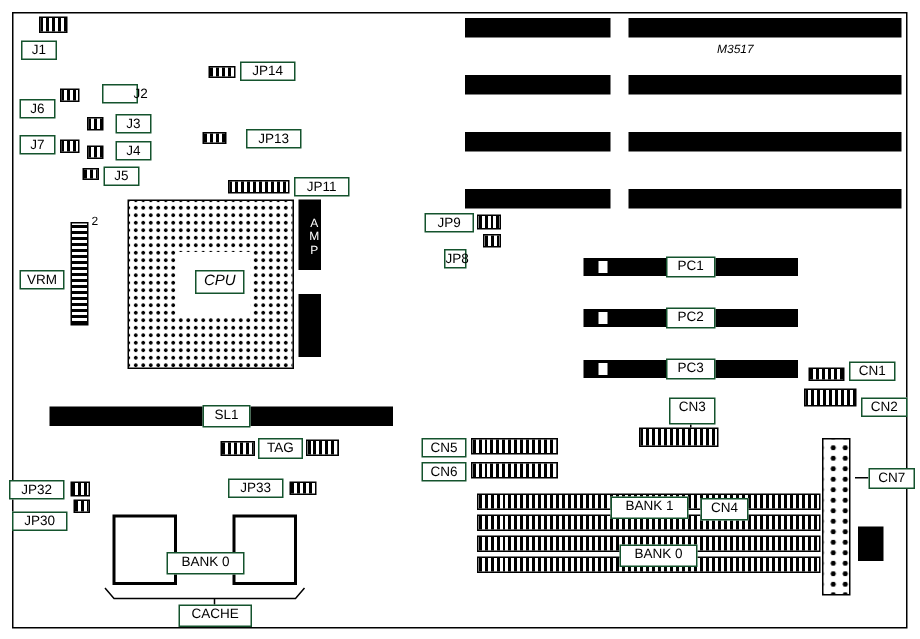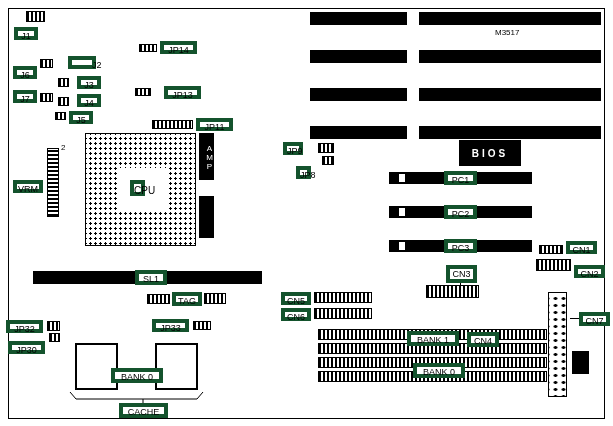--- a/index.html
+++ b/index.html
@@ -1,19 +1,19 @@
 <!DOCTYPE html>
 <html><head>
 <meta charset="utf-8">
 <style>
   html,body{margin:0;padding:0;background:#fff;}
   #page{position:relative;width:613px;height:426px;background:#fff;
         font-family:"Liberation Sans",sans-serif;overflow:hidden;}
   .outline{position:absolute;border:1px solid #000;z-index:0;}
-  .lbl{position:absolute;box-sizing:border-box;background:#fff;border:4px solid #14532d;
+  .lbl{position:absolute;box-sizing:border-box;background:#fff;border:1px solid #14532d;
        font-size:9px;line-height:11px;text-align:center;color:#000;white-space:nowrap;z-index:6;}
   .lbl.big{font-size:10px;line-height:14px;}
   .bar{position:absolute;background:#000;z-index:2;}
   .vstripe{position:absolute;box-sizing:border-box;border:1px solid #000;z-index:2;
        background:repeating-linear-gradient(90deg,#000 0 2px,#fff 2px 4px);}
   .hstripe{position:absolute;box-sizing:border-box;border:1px solid #000;z-index:2;
        background:repeating-linear-gradient(0deg,#000 0 2px,#fff 2px 4px);}
   .chip{position:absolute;box-sizing:border-box;border:2px solid #000;background:#fff;z-index:2;}
   .line{position:absolute;background:#000;z-index:1;}
   .txt{position:absolute;font-size:8px;color:#000;z-index:3;}
@@ -62,32 +62,31 @@
 
   <div class="vstripe" style="left:152px;top:120px;width:41px;height:9px;"></div>
   <div class="lbl" style="left:196px;top:118px;width:37px;height:13px;">JP11</div>
 
   <div class="hstripe" style="left:47px;top:148px;width:12px;height:69px;"></div>
   <div class="txt" style="left:61px;top:143px;">2</div>
   <div class="lbl" style="left:13px;top:180px;width:30px;height:13px;">VRM</div>
 
   <div class="socket" style="left:85px;top:133px;width:111px;height:113px;"></div>
   <div class="hole" style="left:117px;top:168px;width:50px;height:44px;"></div>
-  <div class="lbl big" style="left:130px;top:180px;width:15px;height:16px;">CPU</div>
+  <div class="lbl big" style="left:130px;top:180px;width:33px;height:16px;font-style:italic;">CPU</div>
 
   <div class="amp" style="left:199px;top:133px;width:15px;height:47px;">AMP</div>
   <div class="bar" style="left:199px;top:196px;width:15px;height:42px;"></div>
 
-  <div class="lbl" style="left:283px;top:142px;width:20px;height:13px;">JP9</div>
+  <div class="lbl" style="left:283px;top:142px;width:33px;height:13px;">JP9</div>
   <div class="vstripe" style="left:318px;top:143px;width:16px;height:10px;"></div>
   <div class="vstripe" style="left:322px;top:156px;width:12px;height:9px;"></div>
   <div class="lbl" style="left:296px;top:166px;width:15px;height:13px;">JP8</div>
 
-  <div class="bios" style="left:459px;top:140px;width:62px;height:26px;">BIOS</div>
-  <div class="txt" style="left:495px;top:28px;">M3517</div>
+  <div class="txt" style="left:478px;top:28px;font-style:italic;">M3517</div>
 
   <div class="bar" style="left:310px;top:12px;width:97px;height:13px;"></div>
   <div class="bar" style="left:419px;top:12px;width:182px;height:13px;"></div>
   <div class="bar" style="left:310px;top:50px;width:97px;height:13px;"></div>
   <div class="bar" style="left:419px;top:50px;width:182px;height:13px;"></div>
   <div class="bar" style="left:310px;top:88px;width:97px;height:13px;"></div>
   <div class="bar" style="left:419px;top:88px;width:182px;height:13px;"></div>
   <div class="bar" style="left:310px;top:126px;width:97px;height:13px;"></div>
   <div class="bar" style="left:419px;top:126px;width:182px;height:13px;"></div>
 

